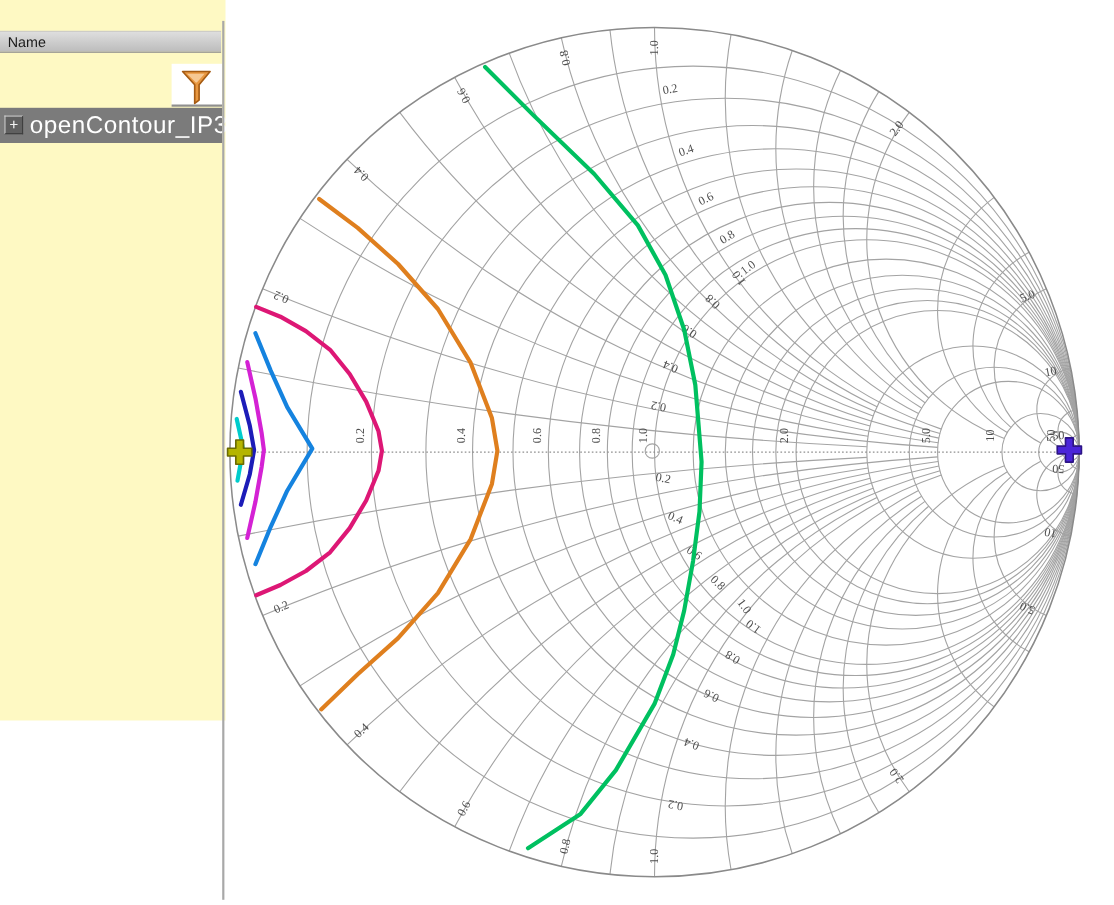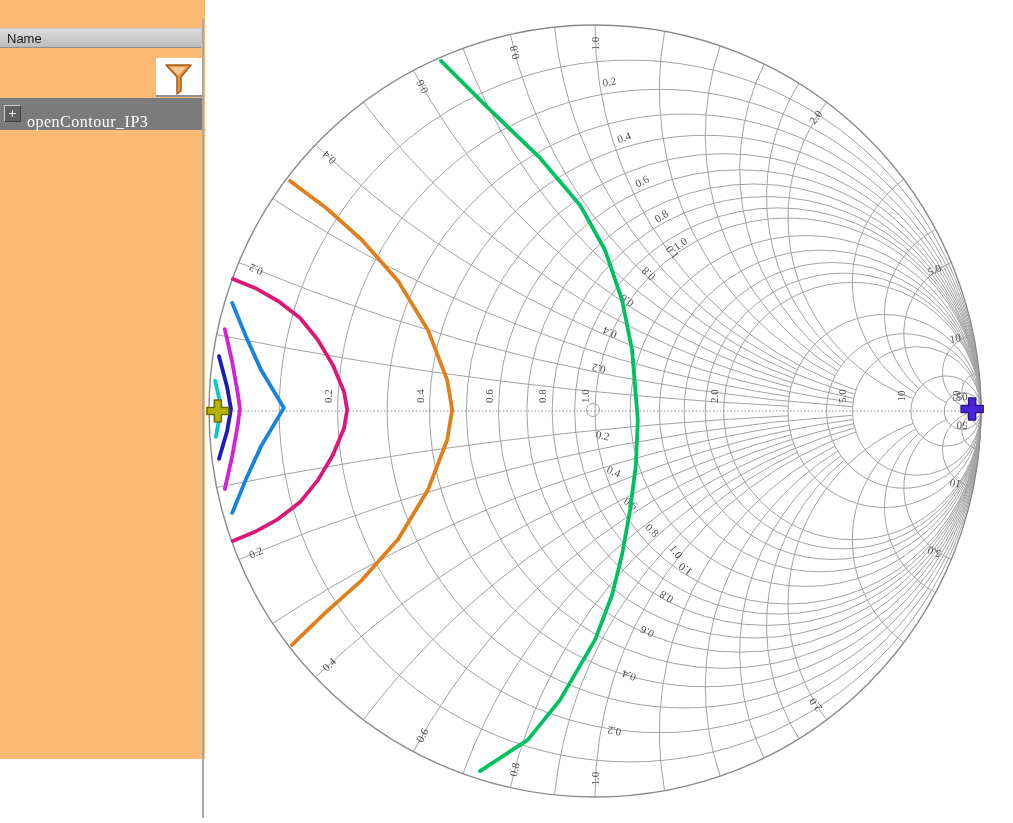--- a/index.html
+++ b/index.html
@@ -1,35 +1,35 @@
 <!DOCTYPE html>
 <html><head>
 <meta charset="utf-8">
 <style>
   html,body{margin:0;padding:0;background:#ffffff;}
   #app{position:relative;width:1013px;height:823px;background:#fff;overflow:hidden;
        font-family:"Liberation Sans",sans-serif;}
   #chart-layer{position:absolute;left:0;top:0;width:1013px;height:823px;}
   
-  #panel{position:absolute;left:0;top:0;width:205px;height:759px;background:#fdba74;}
+  #panel{position:absolute;left:0;top:0;width:205px;height:655px;background:#fef9c3;}
   .panel-divider{position:absolute;left:202px;top:19px;width:2px;height:799px;background:#a8a8a8;}
   .panel-header{position:absolute;left:0;top:28px;width:201px;height:20px;
       background:linear-gradient(#dedede,#bcbcbc);
       border-top:1px solid #c8c8c8;border-bottom:1px solid #8f8f8f;
       color:#1a1a1a;font-size:13px;line-height:20px;padding-left:7px;box-sizing:border-box;}
   .filter-button{position:absolute;left:156px;top:58px;width:46px;height:38px;background:#fff;}
   .filter-underline{position:absolute;left:156px;top:95px;width:46px;height:2px;background:#8f8f8f;}
   .tree-row{position:absolute;left:0;top:98px;width:202px;height:32px;background:#7b7b7b;}
   .expander{position:absolute;left:4px;top:7px;width:17px;height:17px;background:#606060;
       border-top:1px solid #cfcfcf;border-left:1px solid #cfcfcf;
       border-right:1px solid #3f3f3f;border-bottom:1px solid #3f3f3f;
       color:#f2f2f2;font-size:13px;line-height:15px;text-align:center;box-sizing:border-box;
       font-family:"DejaVu Sans Mono",monospace;}
-  .row-label{position:absolute;left:27px;top:15px;color:#ffffff;font-size:16px;
-      font-family:Liberation Serif, serif;letter-spacing:0.5px;}
+  .row-label{position:absolute;left:27px;top:3px;color:#ffffff;font-size:22px;
+      font-family:Liberation Sans, sans-serif;letter-spacing:0.5px;}
 </style>
 </head>
 <body>
 
 <div id="app">
 
   <div id="chart-layer"><svg width="1013" height="823">
         <g stroke="#a3a3a3" fill="none" stroke-width="1">
           <circle cx="630.0909090909091" cy="411" r="350.9090909090909"></circle>
           <circle cx="659.3333333333334" cy="411" r="321.6666666666667"></circle>

